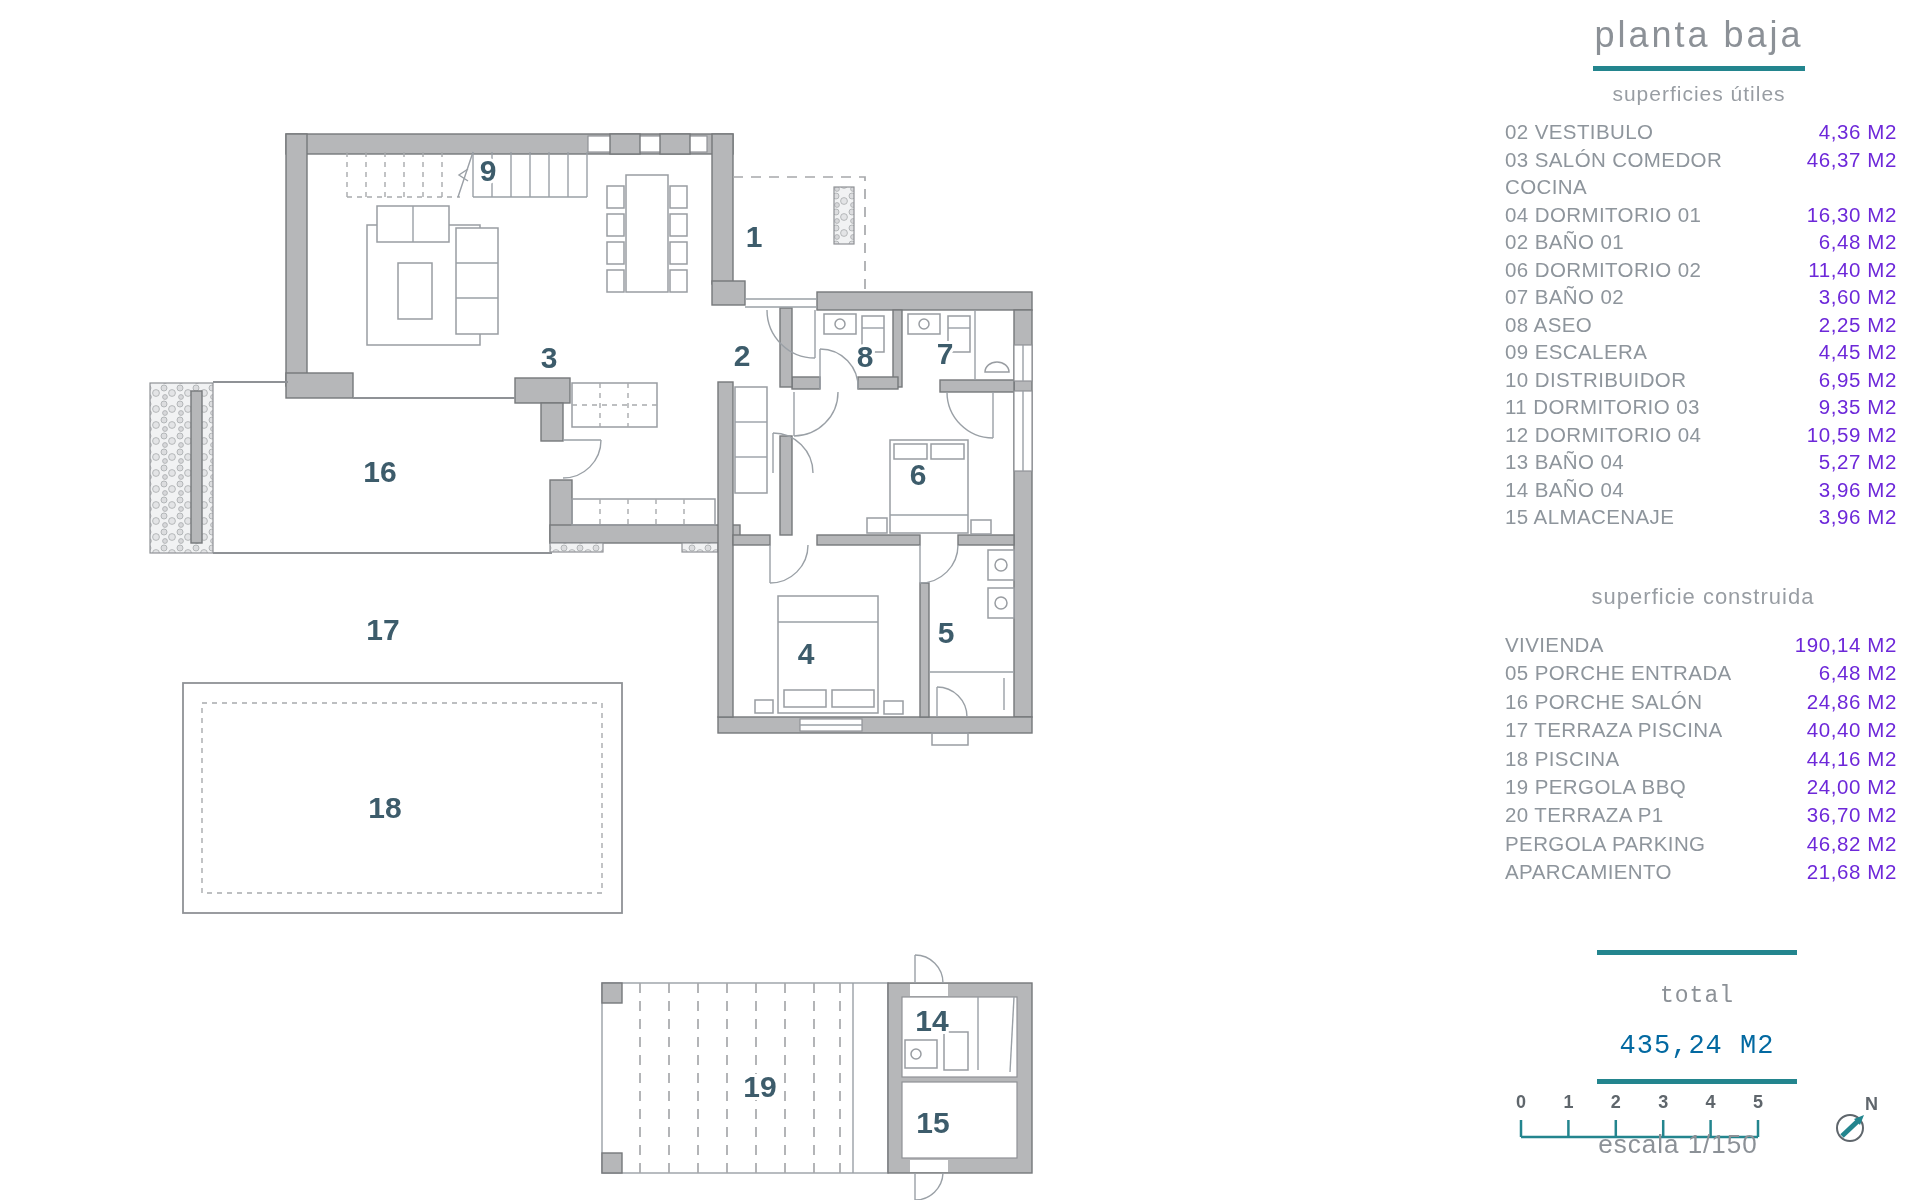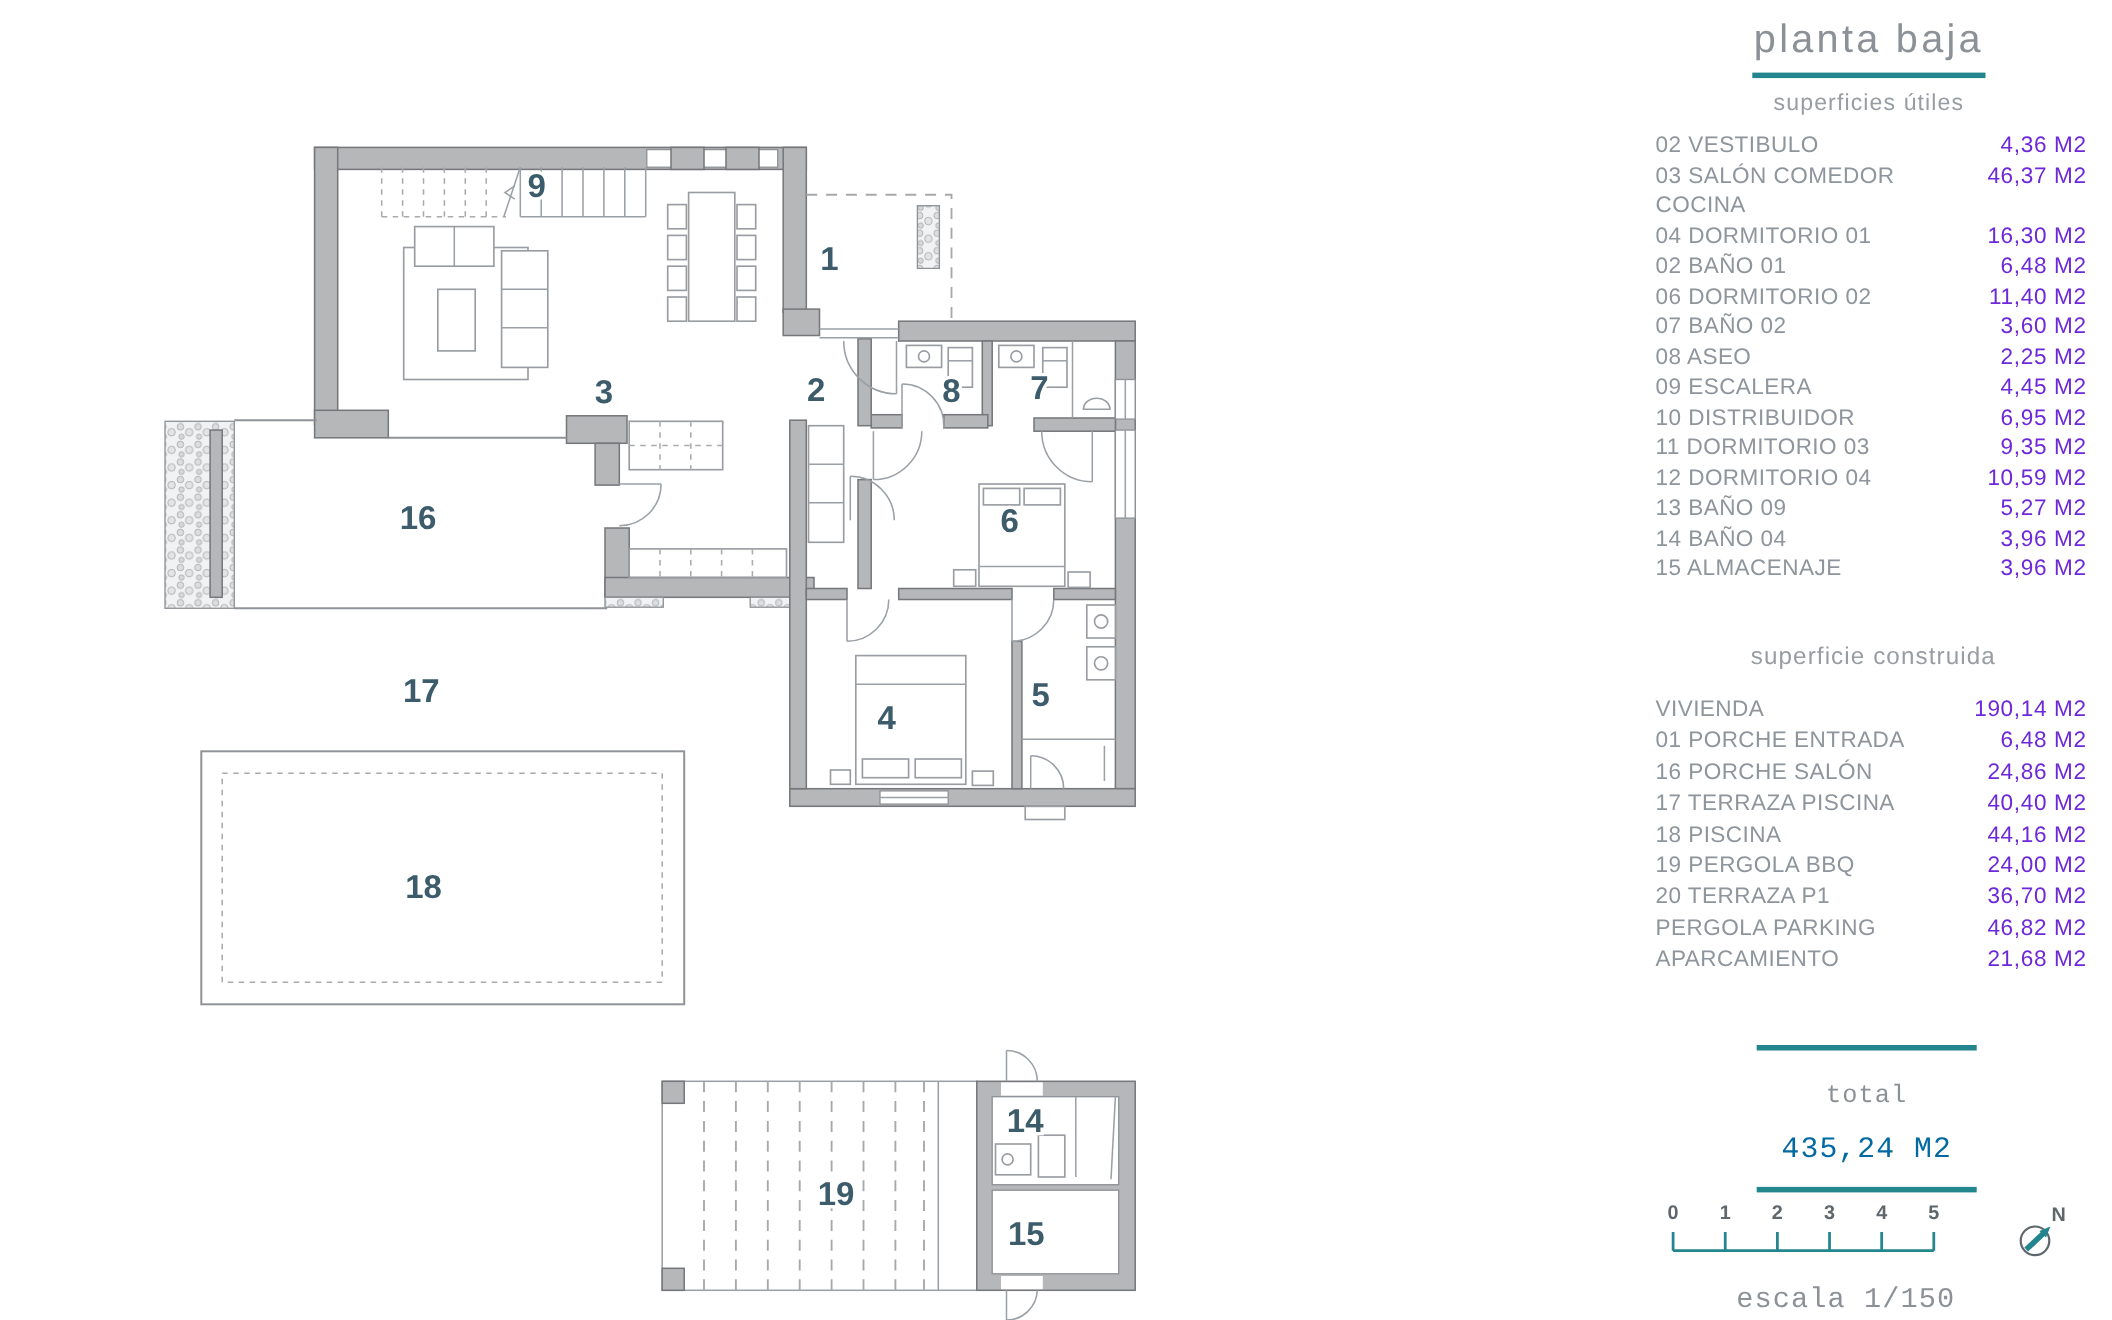--- a/index.html
+++ b/index.html
@@ -37,22 +37,22 @@
                  font-size:22px;letter-spacing:1px;color:#989da3;}
   .total-block{position:absolute;top:950px;left:92px;width:200px;text-align:center;
                border-top:5px solid #23858e;border-bottom:5px solid #23858e;
                padding:28px 0 18px 0;font-family:Liberation Mono, monospace;}
   .total-label{font-size:23px;color:#8c9197;letter-spacing:1px;}
   .total-value{font-size:27px;color:#0369a1;letter-spacing:1px;margin-top:22px;}
   #scalebar{position:absolute;top:1086px;left:0;}
   .tickNum{font-weight:bold;font-size:18px;fill:#5f666c;text-anchor:middle;}
   .tealLine{stroke:#23858e;stroke-width:2.5;}
   .northN{font-weight:bold;font-size:18px;fill:#5f666c;}
-  .escala{position:absolute;top:1166px;left:53px;width:240px;text-align:center;
-          font-size:26px;letter-spacing:1px;color:#8c9197;font-family:Liberation Mono, monospace;}
+  .escala{position:absolute;top:1129px;left:53px;width:240px;text-align:center;
+          font-size:26px;letter-spacing:1px;color:#8c9197;}
 </style>
 </head>
 <body>
 
 <div class="screen">
 
   <svg id="plan" width="1150" height="1200" viewBox="0 0 1150 1200">
     <defs>
       <pattern id="peb" width="16" height="16" patternUnits="userSpaceOnUse">
         <rect width="16" height="16" fill="#f1f2f3"></rect>
@@ -346,42 +346,42 @@
         </div>
         <div class="row">
           <span class="lbl">11 DORMITORIO 03</span>
           <span class="val">9,35 M2</span>
         </div>
         <div class="row">
           <span class="lbl">12 DORMITORIO 04</span>
           <span class="val">10,59 M2</span>
         </div>
         <div class="row">
-          <span class="lbl">13 BAÑO 09</span>
+          <span class="lbl">13 BAÑO 04</span>
           <span class="val">5,27 M2</span>
         </div>
         <div class="row">
           <span class="lbl">14 BAÑO 04</span>
           <span class="val">3,96 M2</span>
         </div>
         <div class="row">
           <span class="lbl">15 ALMACENAJE</span>
           <span class="val">3,96 M2</span>
         </div>
       </div>
 
     <div class="built-heading">superficie construida</div>
 
     <div id="built-list" class="arealist">
         <div class="row">
           <span class="lbl">VIVIENDA</span>
           <span class="val">190,14 M2</span>
         </div>
         <div class="row">
-          <span class="lbl">01 PORCHE ENTRADA</span>
+          <span class="lbl">05 PORCHE ENTRADA</span>
           <span class="val">6,48 M2</span>
         </div>
         <div class="row">
           <span class="lbl">16 PORCHE SALÓN</span>
           <span class="val">24,86 M2</span>
         </div>
         <div class="row">
           <span class="lbl">17 TERRAZA PISCINA</span>
           <span class="val">40,40 M2</span>
         </div>

